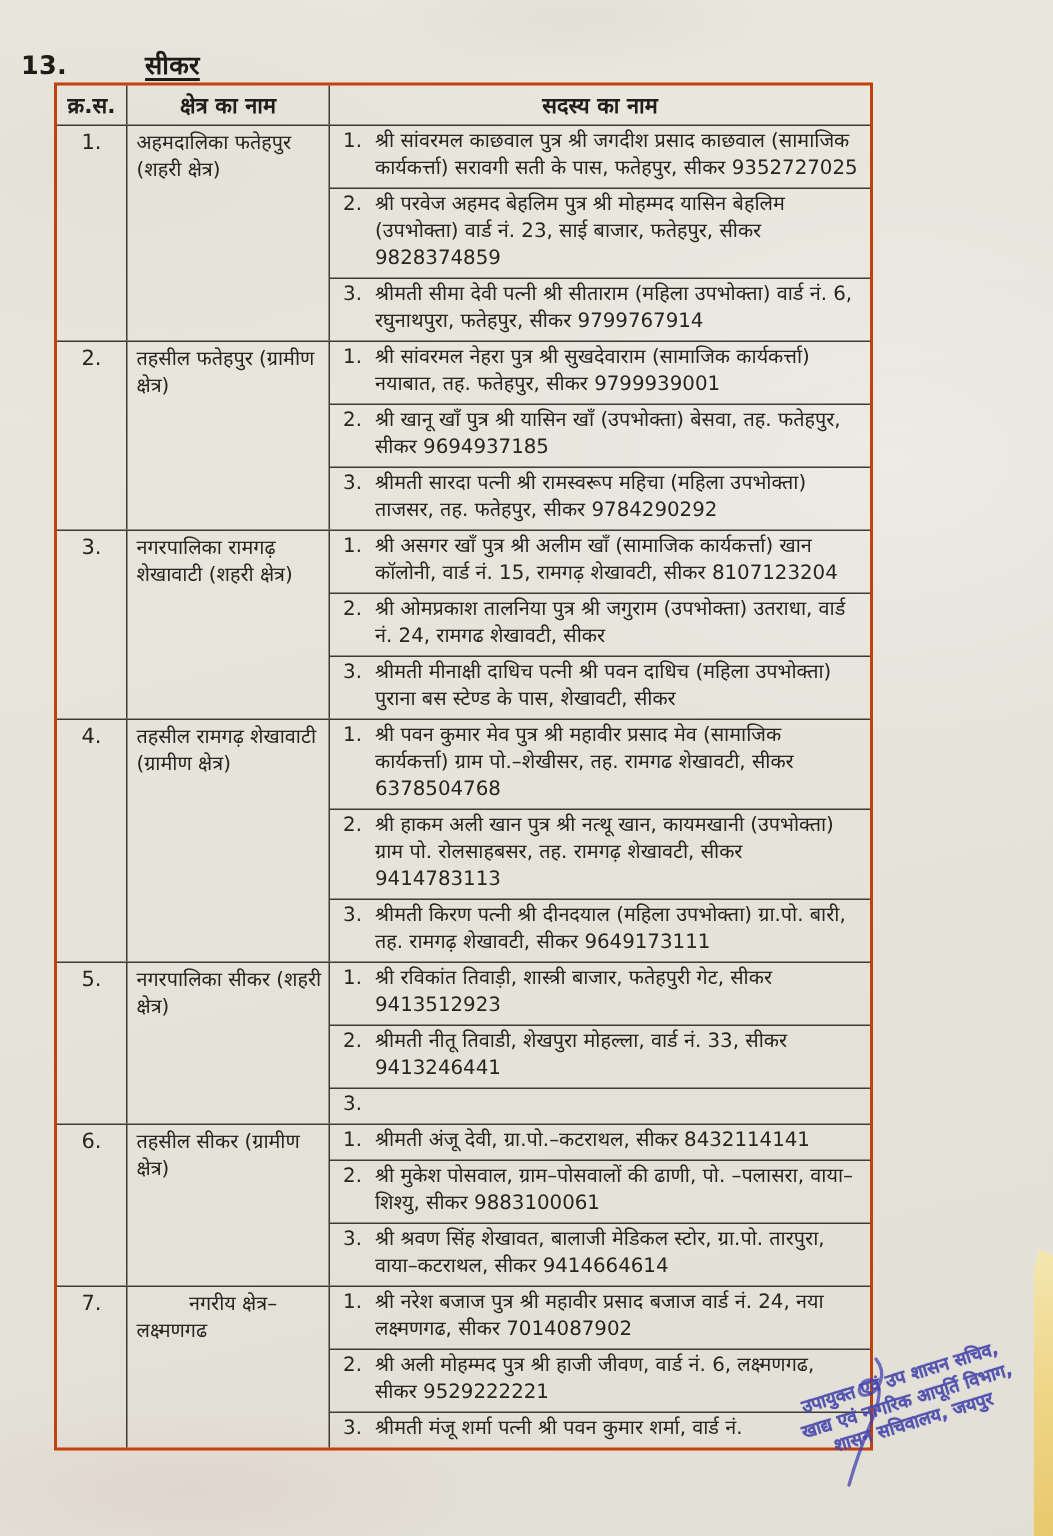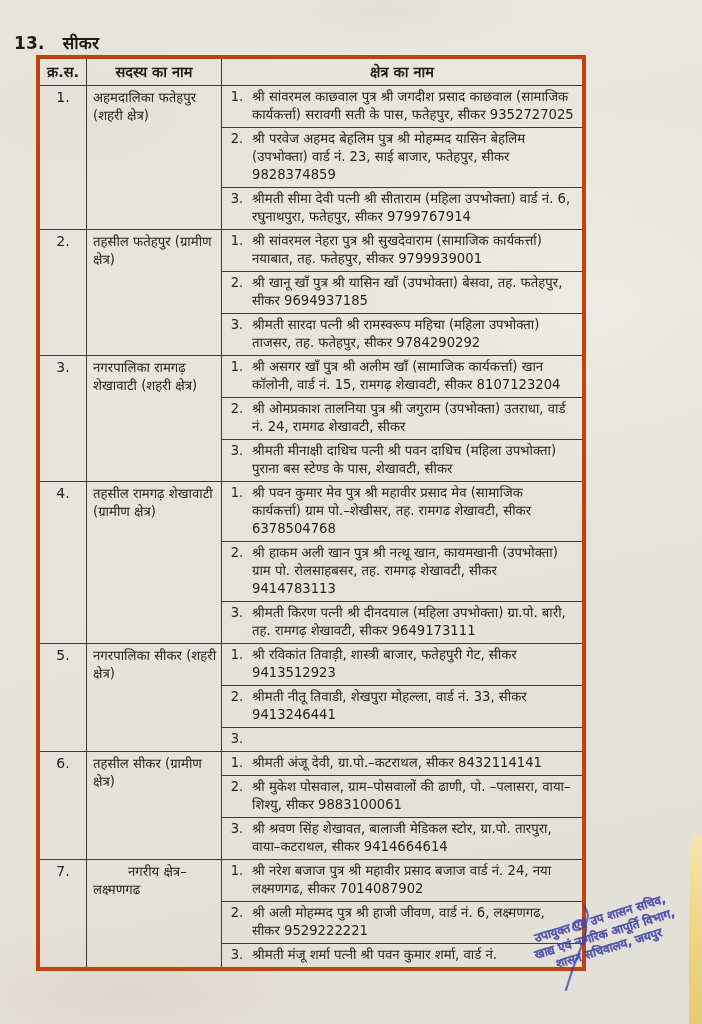--- a/index.html
+++ b/index.html
@@ -22,24 +22,24 @@
   .edge-strip{
     position:absolute;right:0;top:833px;width:13px;height:191px;
     background:linear-gradient(180deg,#f4e6b0 0%,#eed483 55%,#e9c96e 100%);
     clip-path:polygon(30% 0,100% 2%,100% 100%,0 100%,0 8%);
   }
   .heading{
     position:absolute;left:14px;top:31px;
     font-size:17px;font-weight:bold;letter-spacing:.2px;color:#1d1c18;
   }
   .heading .h-num{margin-right:18px;}
-  .heading .h-title{text-underline-offset:3px;text-decoration-thickness:1.5px;}
+  .heading .h-title{text-decoration:underline;text-underline-offset:3px;text-decoration-thickness:1.5px;margin-left:34px;}
   .doc-table{
     position:absolute;left:36px;top:55px;width:542px;
-    border:4px solid #c2410c;background:transparent;
+    border:2px solid #c2410c;background:transparent;
   }
   .thead{
     display:grid;grid-template-columns:47px 135px 1fr;
     font-weight:bold;text-align:center;
   }
   .th{
     font-size:14.5px;padding:2px 2px 4px;color:#201e19;
     border-right:1.6px solid #3e3b34;
   }
   .th:last-child{border-right:none;}
@@ -79,22 +79,22 @@
 <div class="paper-noise"></div>
 <div class="edge-strip"></div>
 
 <div class="heading">
   <span class="h-num">13.</span><span class="h-title">सीकर</span>
 </div>
 
 <div class="doc-table">
   <div class="thead">
     <div class="th">क्र.स.</div>
+    <div class="th">क्षेत्र का नाम</div>
     <div class="th">सदस्य का नाम</div>
-    <div class="th">क्षेत्र का नाम</div>
   </div>
   <div id="tbody">
       <div class="trow">
         <div class="td c1">1.</div>
         <div class="td c2"><span class="area-text">अहमदालिका फतेहपुर (शहरी क्षेत्र)</span></div>
         <div class="td c3">
           <div class="member">
             <span class="m-num">1.</span>
             <div class="m-txt">श्री सांवरमल काछवाल पुत्र श्री जगदीश प्रसाद काछवाल (सामाजिक कार्यकर्त्ता) सरावगी सती के पास, फतेहपुर, सीकर 9352727025</div>
           </div>

